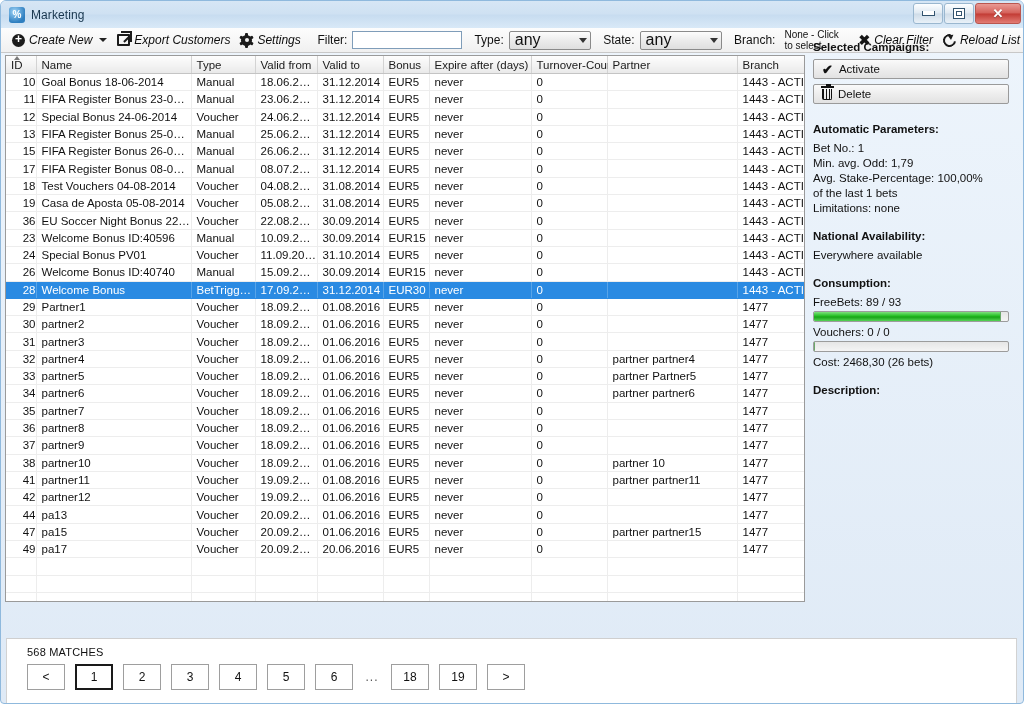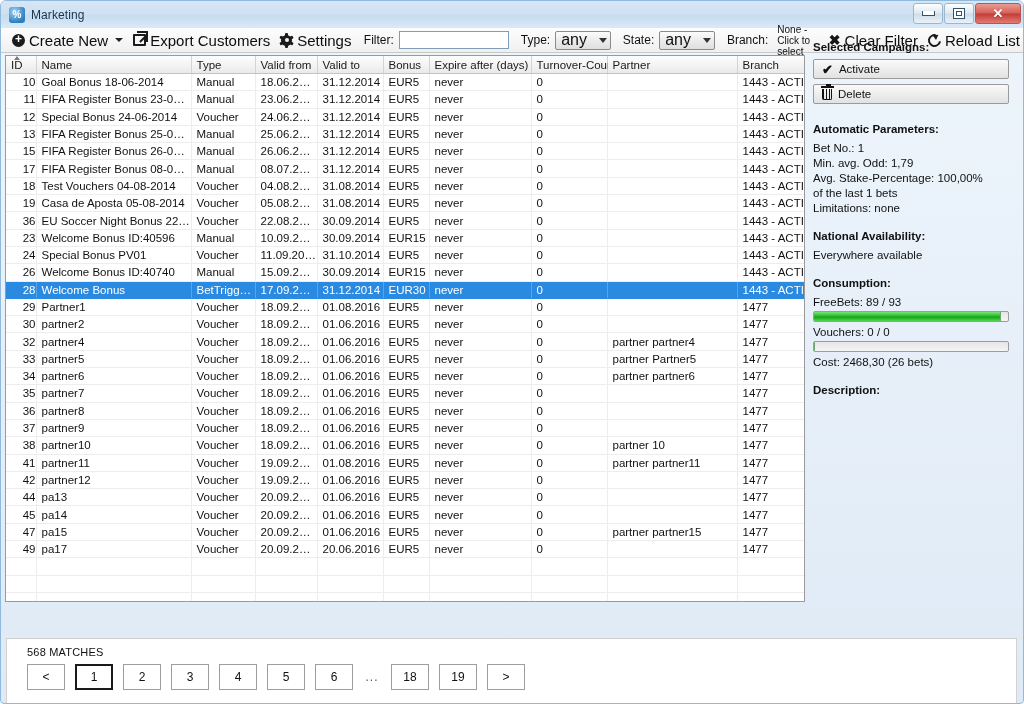--- a/index.html
+++ b/index.html
@@ -65,21 +65,21 @@
     background: linear-gradient(#fdfdfd, #f0f0f0);
     border-bottom: 1px solid #c8c8c8;
     display: flex; align-items: center;
     font-size: 12px; color: #111;
     padding-left: 6px; box-sizing: border-box;
   }
   .tb-item {
     display: flex; align-items: center; gap: 4px;
     padding: 1px 5px; height: 21px; cursor: default; white-space: nowrap;
   }
-  .tb-label { font-size: 15px; color: #0d0d0d; }
+  .tb-label { font-size: 12px; color: #0d0d0d; font-style: italic; }
   .caret-down {
     width: 0; height: 0; margin-left: 3px;
     border-left: 4px solid transparent; border-right: 4px solid transparent;
     border-top: 4px solid #222;
   }
   .ico { display:inline-flex; align-items:center; justify-content:center; }
   .ico-plus {
     width: 13px; height: 13px; border-radius: 50%; background: #1b1b1b;
     color: #fff; font-size: 12px; font-weight: bold; line-height: 11px;
     display:flex; align-items:center; justify-content:center;
@@ -536,20 +536,32 @@
             <td>Voucher</td>
             <td>18.09.2014</td>
             <td>01.06.2016</td>
             <td>EUR5</td>
             <td>never</td>
             <td>0</td>
             <td></td>
             <td>1477</td>
           </tr>
           <tr>
+            <td class="num">31</td>
+            <td>partner3</td>
+            <td>Voucher</td>
+            <td>18.09.2014</td>
+            <td>01.06.2016</td>
+            <td>EUR5</td>
+            <td>never</td>
+            <td>0</td>
+            <td></td>
+            <td>1477</td>
+          </tr>
+          <tr>
             <td class="num">32</td>
             <td>partner4</td>
             <td>Voucher</td>
             <td>18.09.2014</td>
             <td>01.06.2016</td>
             <td>EUR5</td>
             <td>never</td>
             <td>0</td>
             <td>partner partner4</td>
             <td>1477</td>
@@ -646,32 +658,20 @@
             <td>01.06.2016</td>
             <td>EUR5</td>
             <td>never</td>
             <td>0</td>
             <td></td>
             <td>1477</td>
           </tr>
           <tr>
             <td class="num">44</td>
             <td>pa13</td>
-            <td>Voucher</td>
-            <td>20.09.2014</td>
-            <td>01.06.2016</td>
-            <td>EUR5</td>
-            <td>never</td>
-            <td>0</td>
-            <td></td>
-            <td>1477</td>
-          </tr>
-          <tr>
-            <td class="num">45</td>
-            <td>pa14</td>
             <td>Voucher</td>
             <td>20.09.2014</td>
             <td>01.06.2016</td>
             <td>EUR5</td>
             <td>never</td>
             <td>0</td>
             <td></td>
             <td>1477</td>
           </tr>
           <tr>

